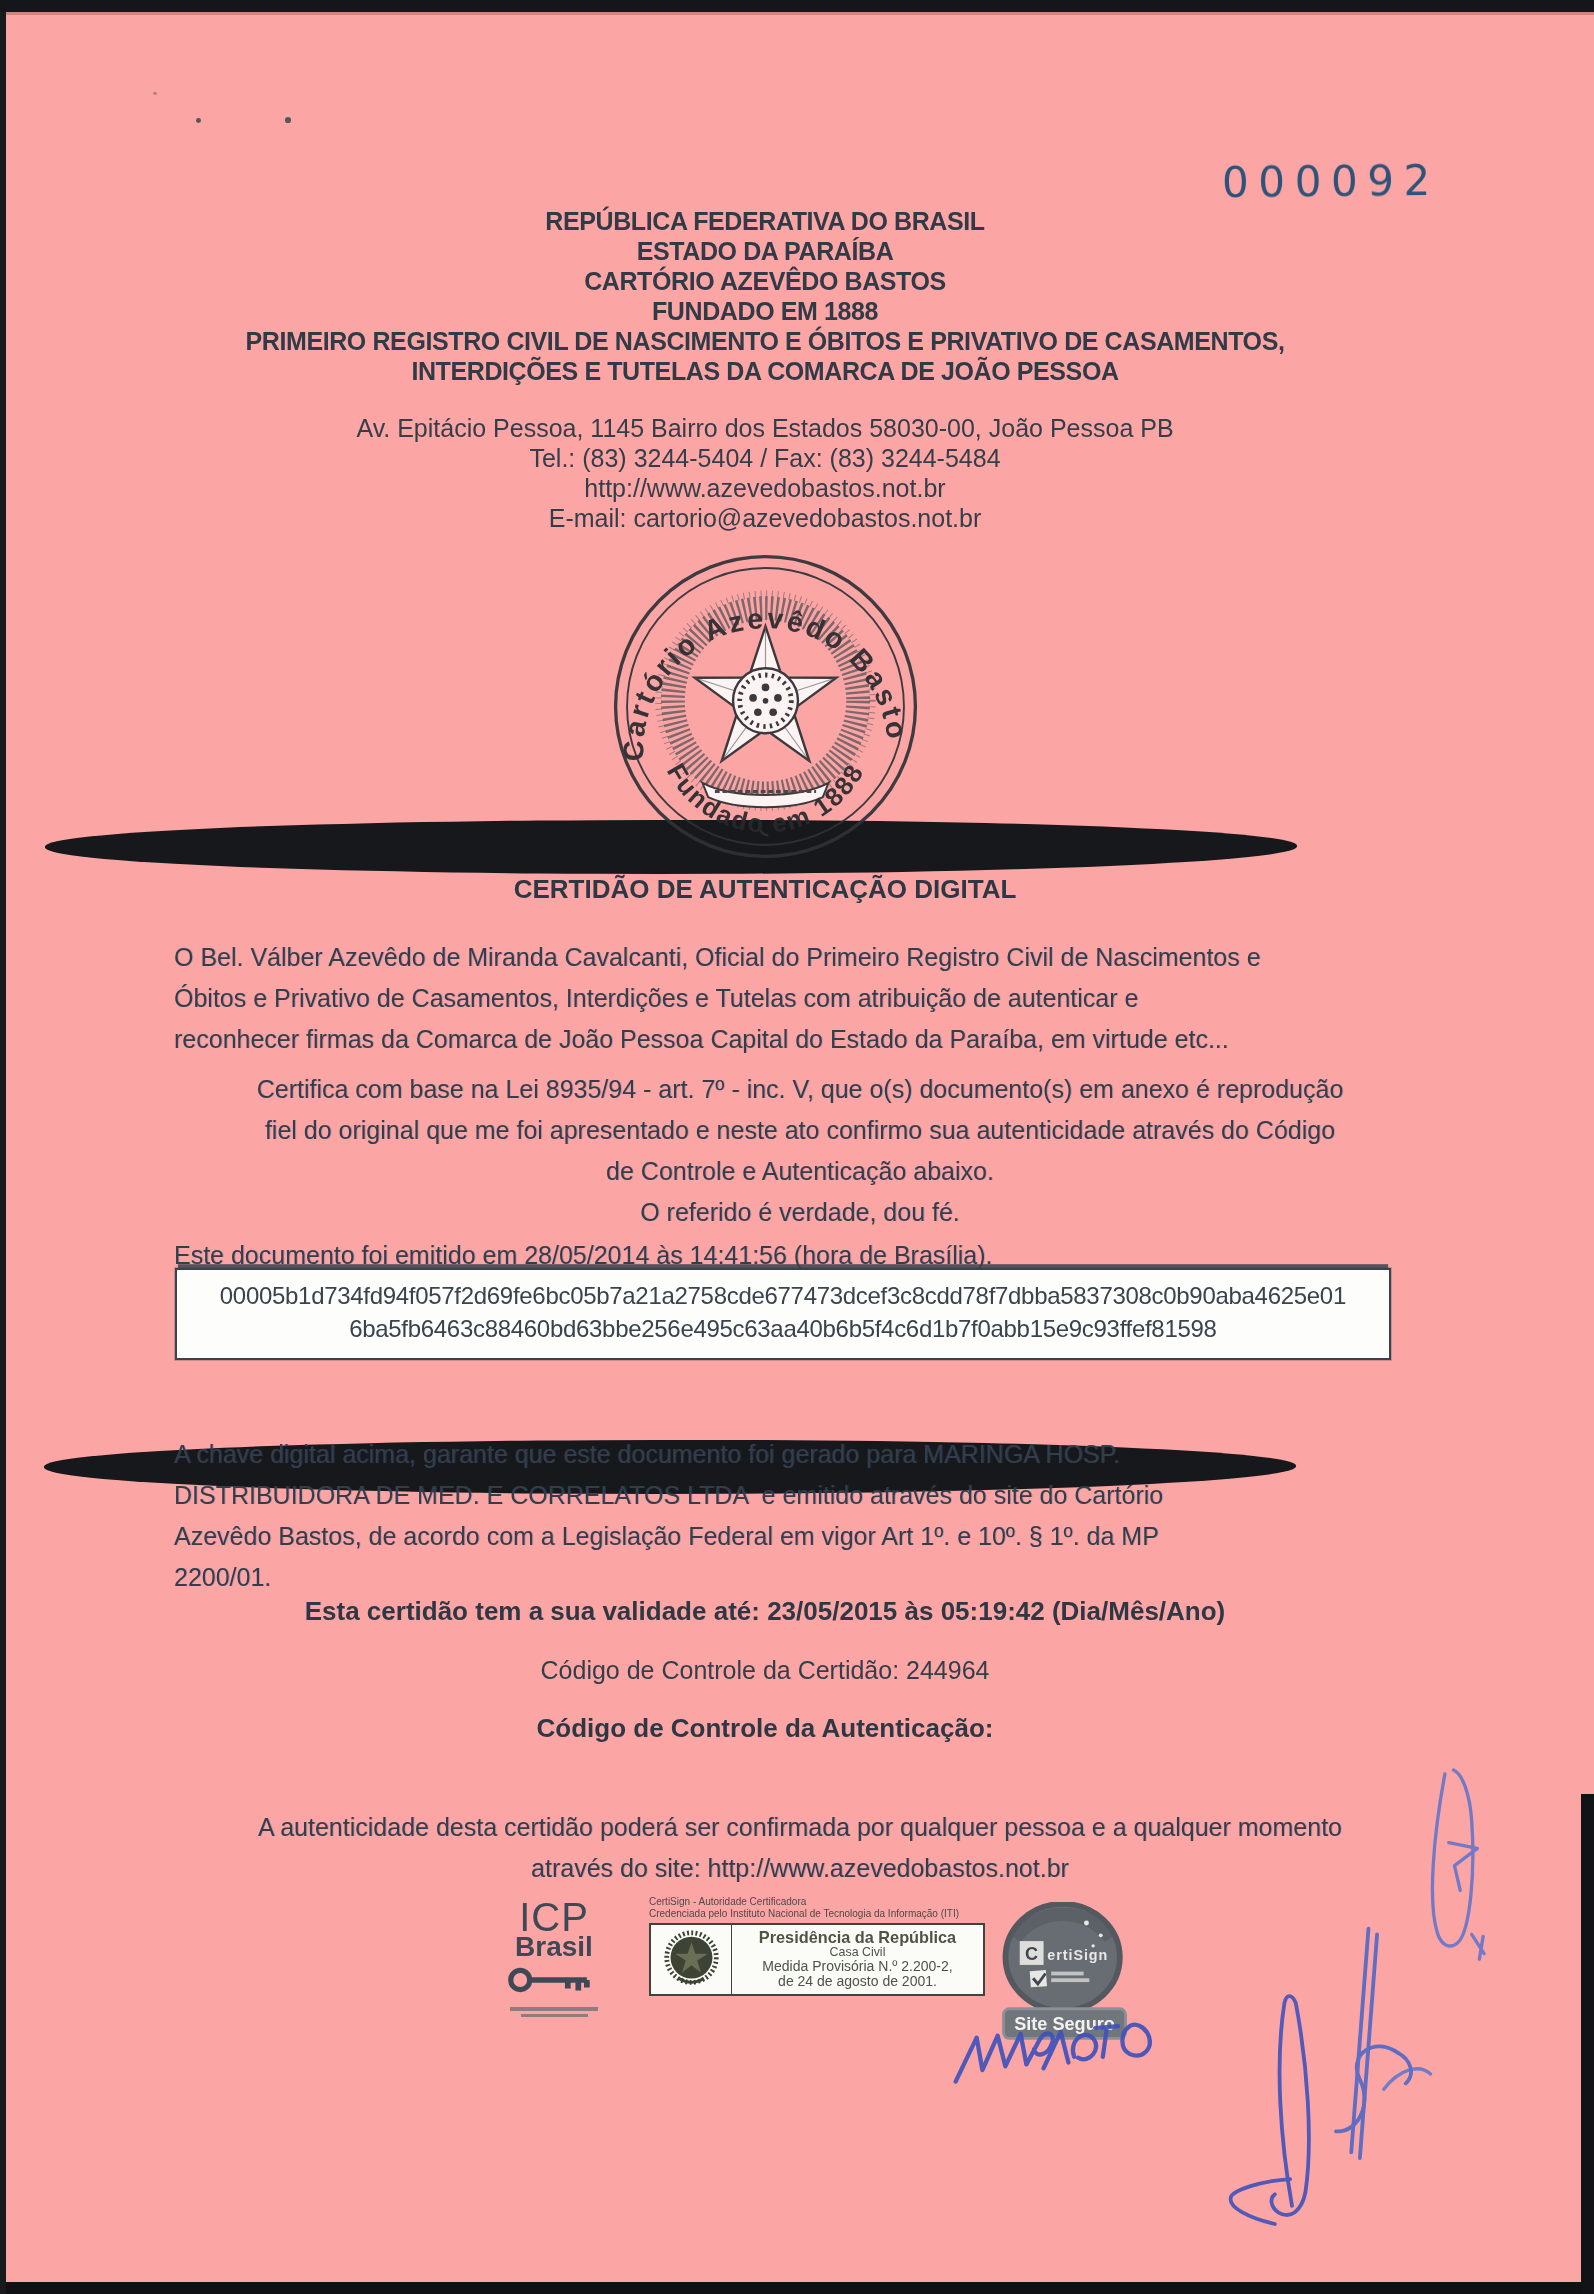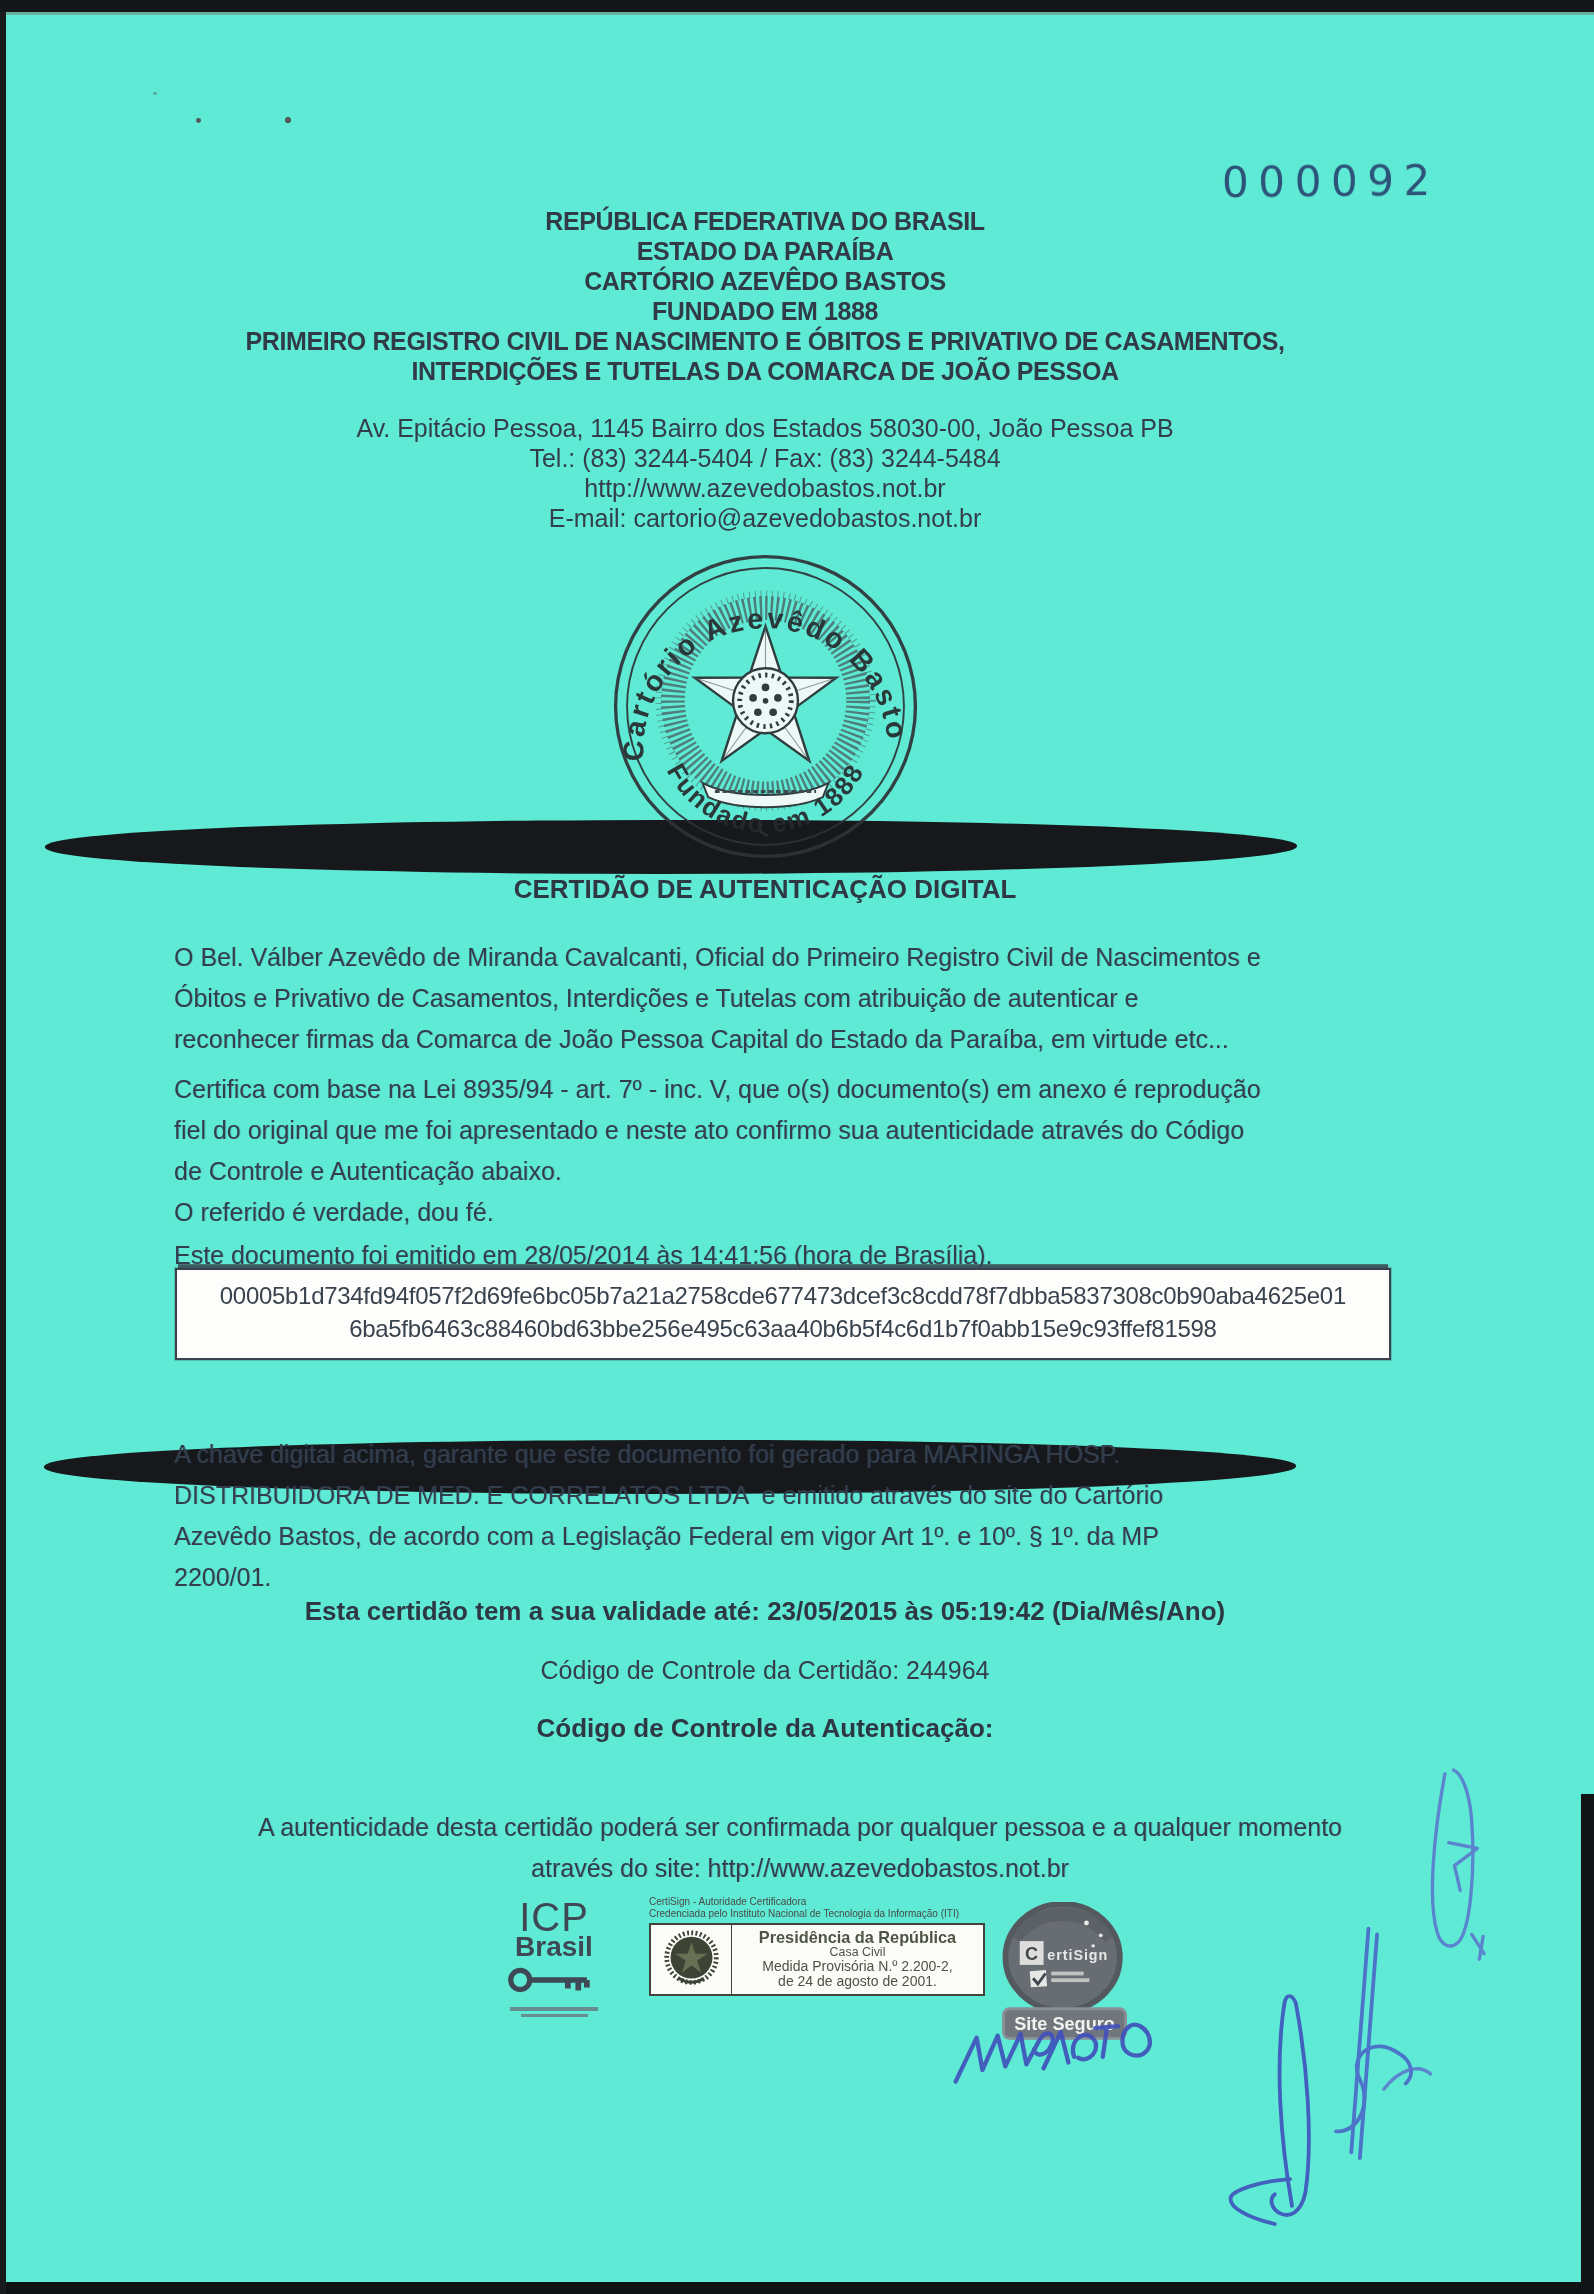--- a/index.html
+++ b/index.html
@@ -1,16 +1,16 @@
 <!DOCTYPE html>
 <html><head>
 <meta charset="utf-8">
 <style>
   html,body{margin:0;padding:0;background:#e8e8e8;}
-  .page{position:relative;width:1594px;height:2294px;background:#5eead4;overflow:hidden;
+  .page{position:relative;width:1594px;height:2294px;background:#fca5a5;overflow:hidden;
         font-family:"Liberation Sans","DejaVu Sans",sans-serif;color:#343e4a;}
   
   .bar-top{position:absolute;left:0;top:0;width:100%;height:12.4px;background:#15161a;}
   .bar-top-edge{position:absolute;left:0;top:12.4px;width:100%;height:2.9px;background:#7a4a33;opacity:.35;}
   .bar-bottom{position:absolute;left:0;bottom:0;width:100%;height:12.4px;background:#101114;}
   .bar-left{position:absolute;left:0;top:12.4px;bottom:0;width:5.7px;background:#191a1e;}
   .bar-right{position:absolute;right:0;top:1794px;bottom:0;width:13.4px;background:#121317;}
   .punch{position:absolute;width:50px;height:54px;background:#17181c;border-radius:50% 48% 52% 50%;}
   .punch.p1{left:45px;top:820px;}
   .punch.p2{left:44px;top:1440px;}
@@ -19,21 +19,21 @@
   .abs{position:absolute;}
   .centered{text-align:center;}
   .line{white-space:pre-wrap;}
   .hdr{left:176px;top:206px;width:1178px;font-weight:bold;font-size:25px;line-height:30px;
        letter-spacing:-0.4px;color:#313b47;filter:blur(0.2px);}
   .contact{left:176px;top:413px;width:1178px;font-size:25px;line-height:30px;filter:blur(0.2px);}
   .seal{left:607px;top:548px;width:317px;height:317px;filter:blur(0.3px);opacity:.92;}
   .doc-title{left:176px;top:874px;width:1178px;font-weight:bold;font-size:26px;color:#2e3844;}
   .para{font-size:25px;line-height:41px;text-shadow:1px 0 0 rgba(60,100,170,.28);filter:blur(0.2px);}
   .p1{left:174px;top:937px;width:1252px;}
-  .p2{left:174px;top:1069px;width:1252px;}
+  .p2{left:174px;top:1069px;width:1252px;text-align:center;}
   .emitted{left:174px;top:1235px;width:1252px;}
   .key-head{left:176px;top:1285px;width:1178px;font-weight:bold;font-size:26px;color:#2e3844;}
   .key-box{left:175px;top:1268px;width:1208px;border:2.9px solid #39424d;
            box-shadow:0 -6.7px 0 -2.9px rgba(57,66,77,.85), 0 0 0 1px rgba(57,66,77,.25);
            background:#fdfdfb;text-align:center;padding:8.6px 1.9px 13.4px 1.9px;
            font-size:24px;line-height:33px;letter-spacing:-0.3px;color:#39434e;filter:blur(0.2px);}
   .p3{left:174px;top:1434px;width:1252px;}
   .until{left:176px;top:1596px;width:1178px;font-weight:bold;font-size:26px;color:#2e3844;}
   .cert-code{left:176px;top:1656px;width:1178px;font-size:25px;}
   .auth-label{left:176px;top:1713px;width:1178px;font-weight:bold;font-size:26px;color:#2e3844;}

